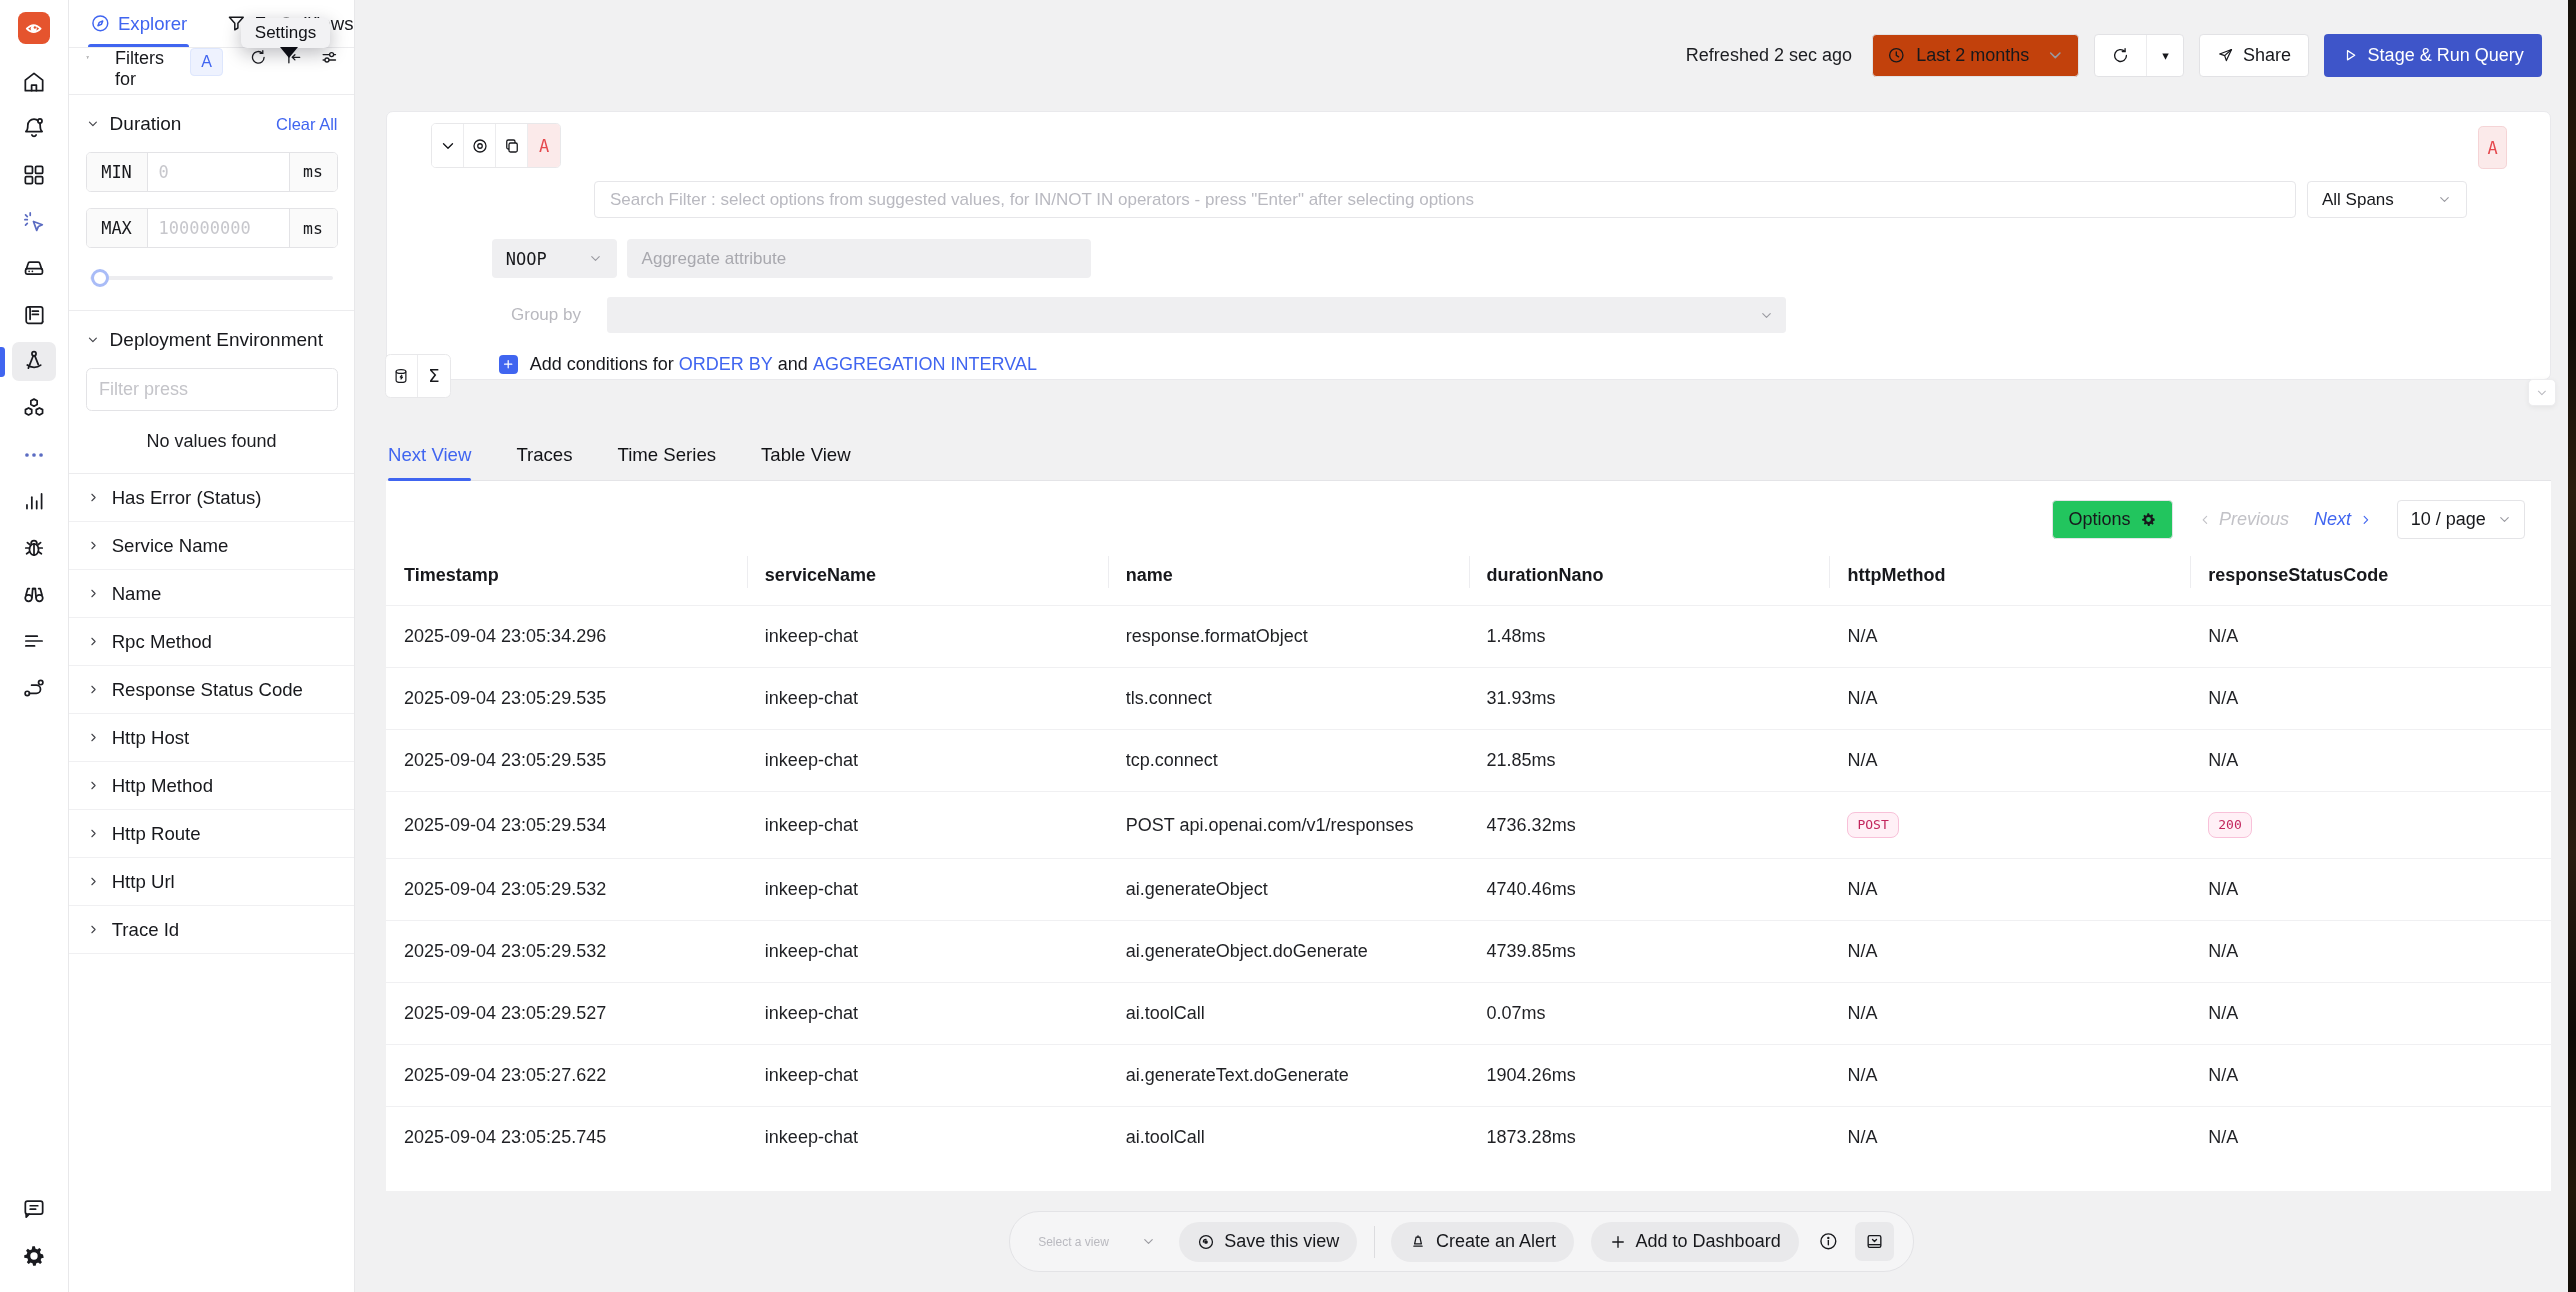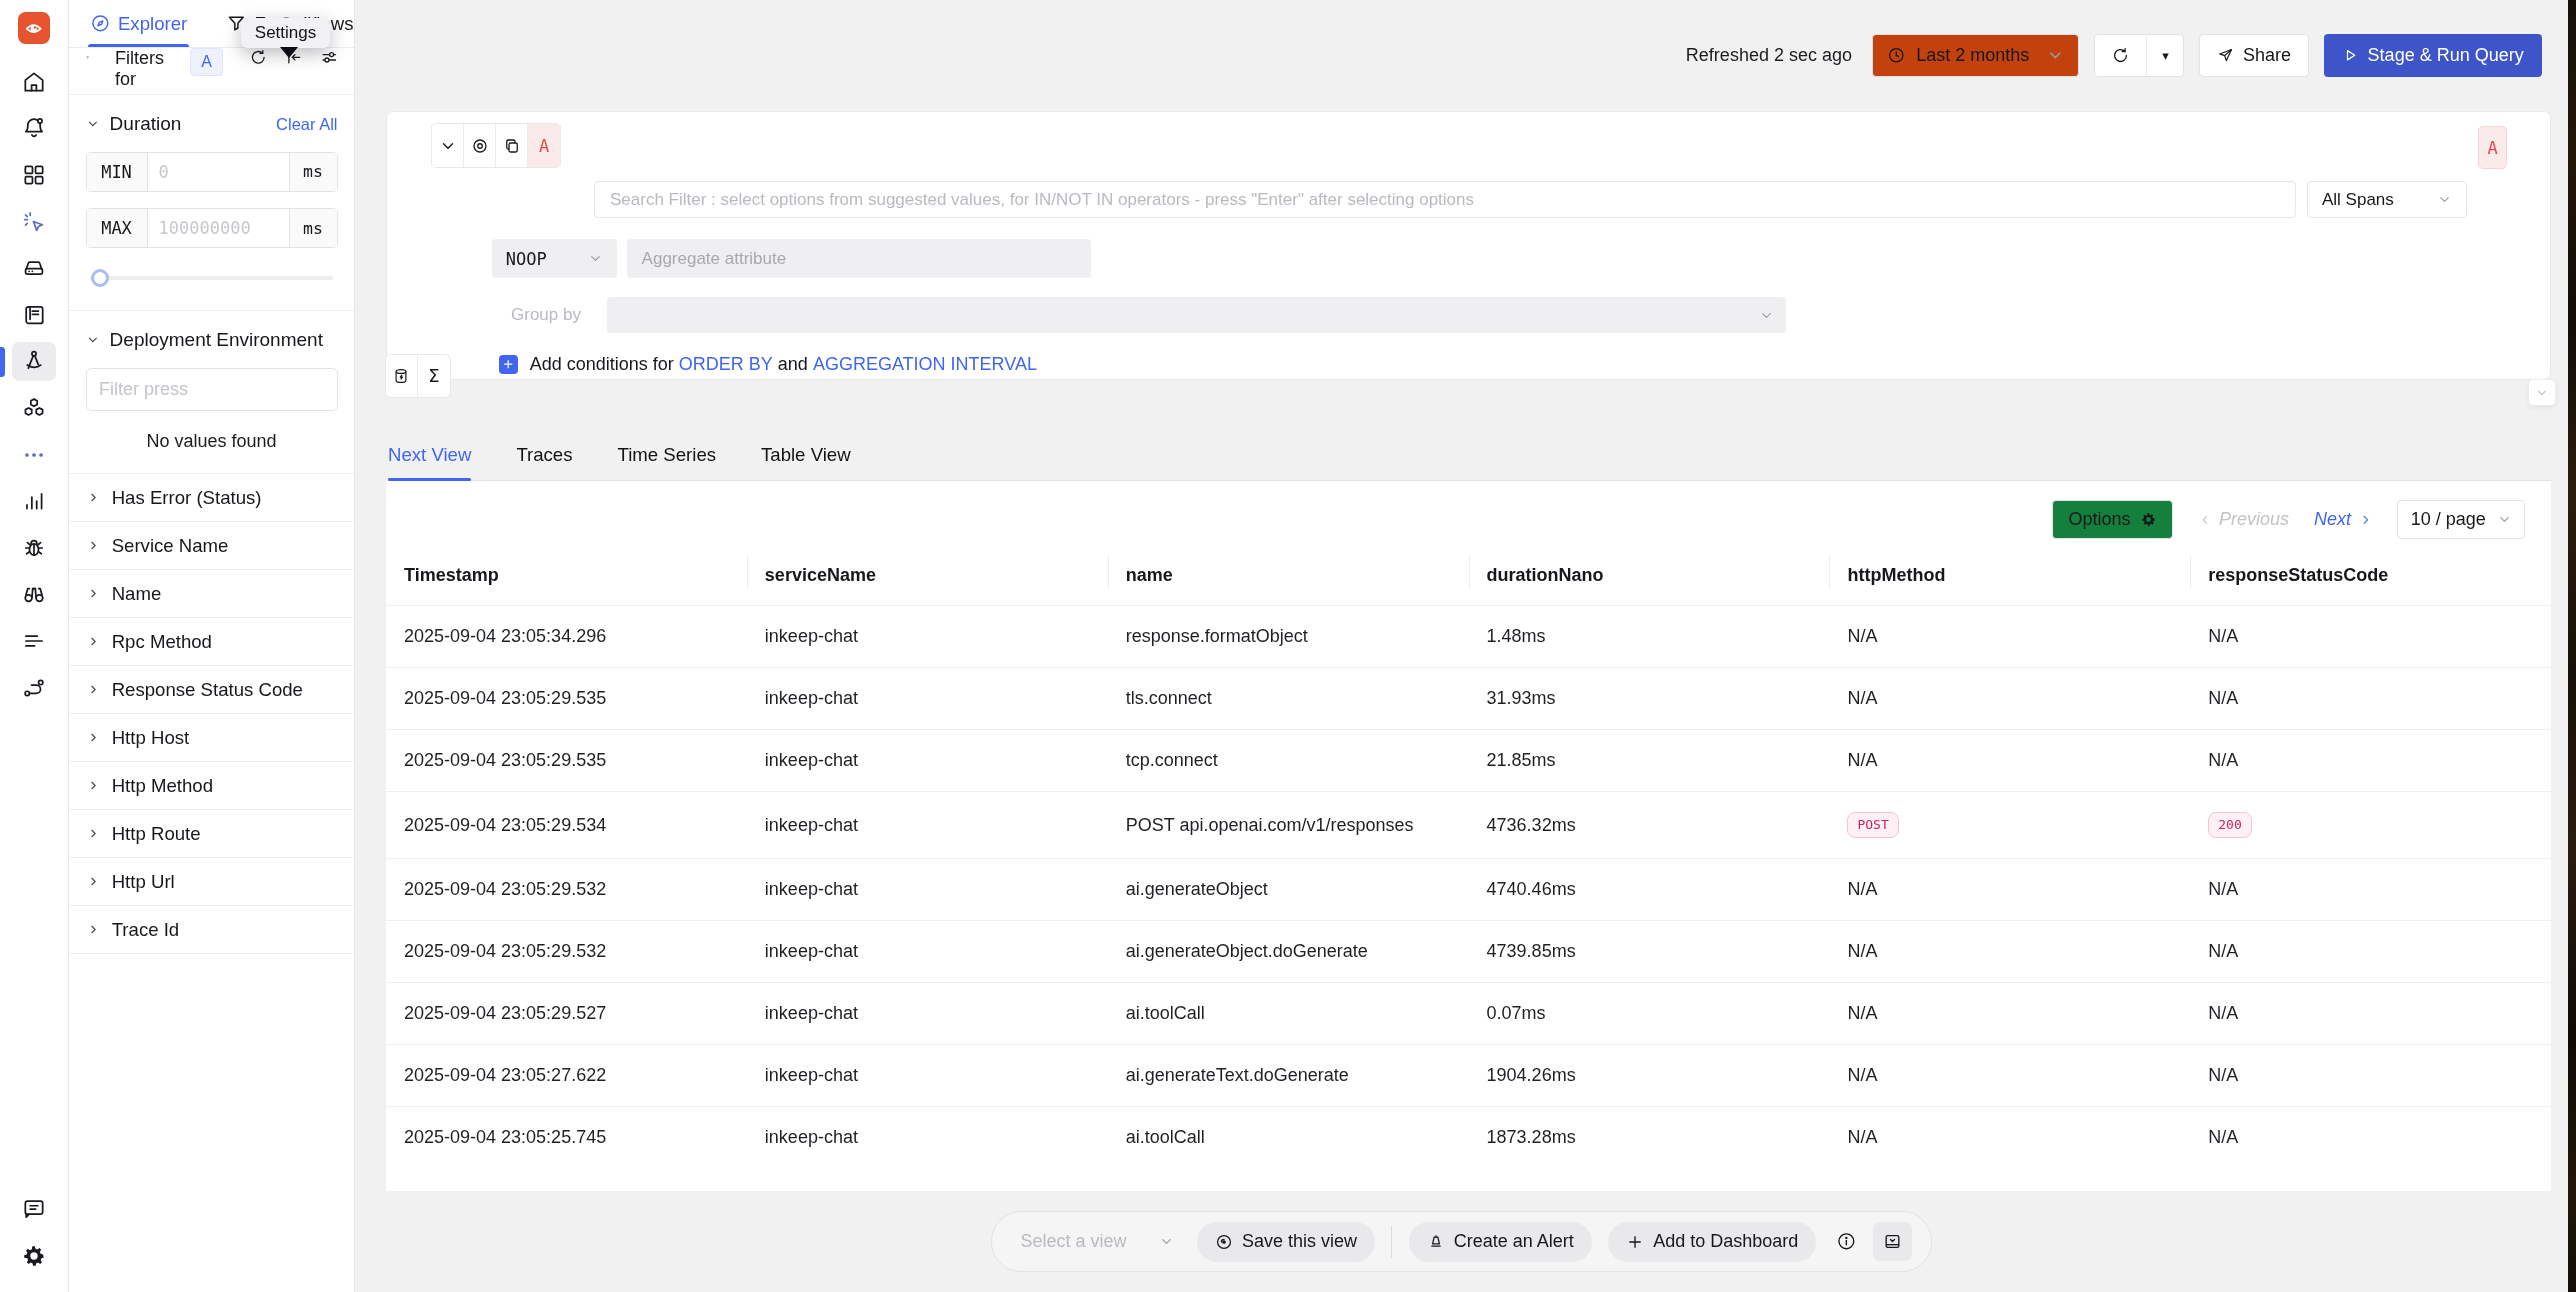--- a/index.html
+++ b/index.html
@@ -122,39 +122,39 @@
 
   
   .viewtabs { display: flex; align-items: center; gap: 45px; margin: 50px 16.5px 0 33px; height: 51px; border-bottom: 0.7px solid #e4e4e7; flex: 0 0 51px; }
   .vtab { font-size: 18.6px; color: #121317; position: relative; height: 100%; display: flex; align-items: center; cursor: pointer; }
   .vtab.active { color: #4065f0; }
   .vtab.active::after { content: ""; position: absolute; left: 0; right: 0; bottom: -0.7px; height: 3.4px; background: #4065f0; border-radius: 2.8px; }
 
   
   .content { margin: 0 16.5px 0 31px; background: #fff; flex: 1; min-height: 0; position: relative; overflow: hidden; }
   .options-row { display: flex; align-items: center; justify-content: flex-end; gap: 25px; padding: 19px 26px 15px; }
-  .options-btn { height: 39px; background: #15803d; border: 0.7px solid #e4e4e7; border-radius: 4.1px; display: flex; align-items: center; gap: 9px; padding: 0 15px; font-size: 18px; cursor: pointer; }
+  .options-btn { height: 39px; background: #22c55e; border: 0.7px solid #e4e4e7; border-radius: 4.1px; display: flex; align-items: center; gap: 9px; padding: 0 15px; font-size: 18px; cursor: pointer; }
   .options-btn svg { width: 17px; height: 17px; }
   .pager { display: flex; align-items: center; gap: 7.6px; font-size: 18px; cursor: pointer; font-style: italic; }
   .pager svg { width: 13.8px; height: 13.8px; }
   .pager.prev { color: #c2c2c7; }
   .pager.next { color: #4065f0; }
   .pagesize { height: 39px; background: #fff; border: 0.7px solid #e4e4e7; border-radius: 4.1px; display: flex; align-items: center; gap: 11px; padding: 0 12.4px; font-size: 18px; cursor: pointer; }
 
   table.spans { width: 100%; border-collapse: collapse; table-layout: fixed; }
   .spans th { text-align: left; font-size: 18px; font-weight: 600; color: #17181c; padding: 11px 18px 19px; position: relative; }
   .spans th + th::before { content: ""; position: absolute; left: 0; top: 1.4px; width: 0.7px; height: 32px; background: #ededf0; }
   .spans td { font-size: 18px; color: #1f2024; padding: 20px 18px; border-top: 0.7px solid #f0f0f2; white-space: nowrap; overflow: hidden; }
   .badge { display: inline-block; font-family: "DejaVu Sans Mono", "Liberation Mono", monospace; font-size: 13px; color: var(--badge-text, #c2255c); background: var(--badge-bg, #fff0f6); border: 0.7px solid var(--badge-border, #f8c1d9); border-radius: 8px; padding: 4.1px 9px; line-height: 1.2; }
 
   
   .footerzone { height: 101px; flex: 0 0 101px; display: flex; align-items: center; justify-content: center; }
   .viewbar { height: 61px; border: 0.7px solid #e3e3e6; background: #f5f5f6; border-radius: 30px; display: flex; align-items: center; padding: 0 19px; gap: 16.5px; }
   .select-view { display: flex; align-items: center; gap: 32px; padding: 0 6.9px 0 9.6px; cursor: pointer; }
-  .select-view-label { font-size: 18px; color: #b9b9bf; }
+  .select-view-label { font-size: 12px; color: #b9b9bf; }
   .pill-btn { height: 40px; background: #e9e9eb; border: none; border-radius: 20.7px; display: flex; align-items: center; gap: 9px; padding: 0 18px; font-size: 18px; color: #17181c; cursor: pointer; font-family: inherit; }
   .pill-btn svg { width: 18px; height: 18px; }
   .vdivider { width: 0.7px; height: 32px; background: #dcdcdf; }
   .info-icon { display: flex; color: #17181c; cursor: pointer; margin-left: 2.8px; }
   .info-icon svg { width: 20.7px; height: 20.7px; }
   .panel-btn { width: 39px; height: 39px; border-radius: 6.9px; background: #e9e9eb; display: flex; align-items: center; justify-content: center; cursor: pointer; }
   .panel-btn svg { width: 19px; height: 19px; }
 
   
   .desktop-strip { width: 8.3px; flex: 0 0 8.3px; background: linear-gradient(180deg, #15100a 0%, #241709 12%, #100c07 25%, #2b1d0e 38%, #171008 52%, #2a1c10 66%, #0d0a06 80%, #221709 92%, #120d07 100%); }

